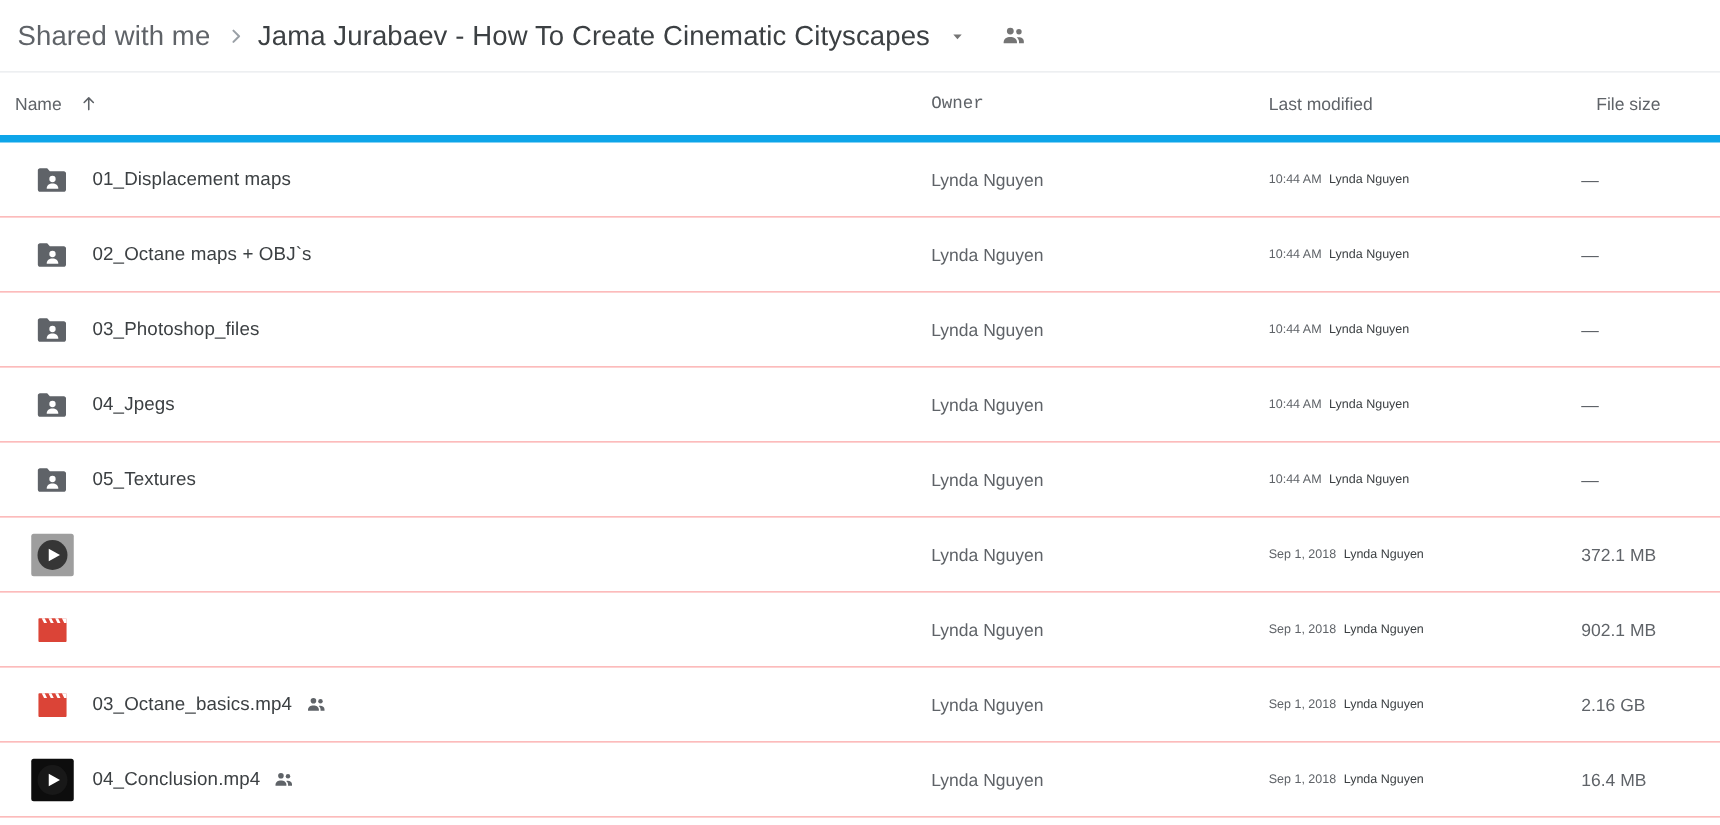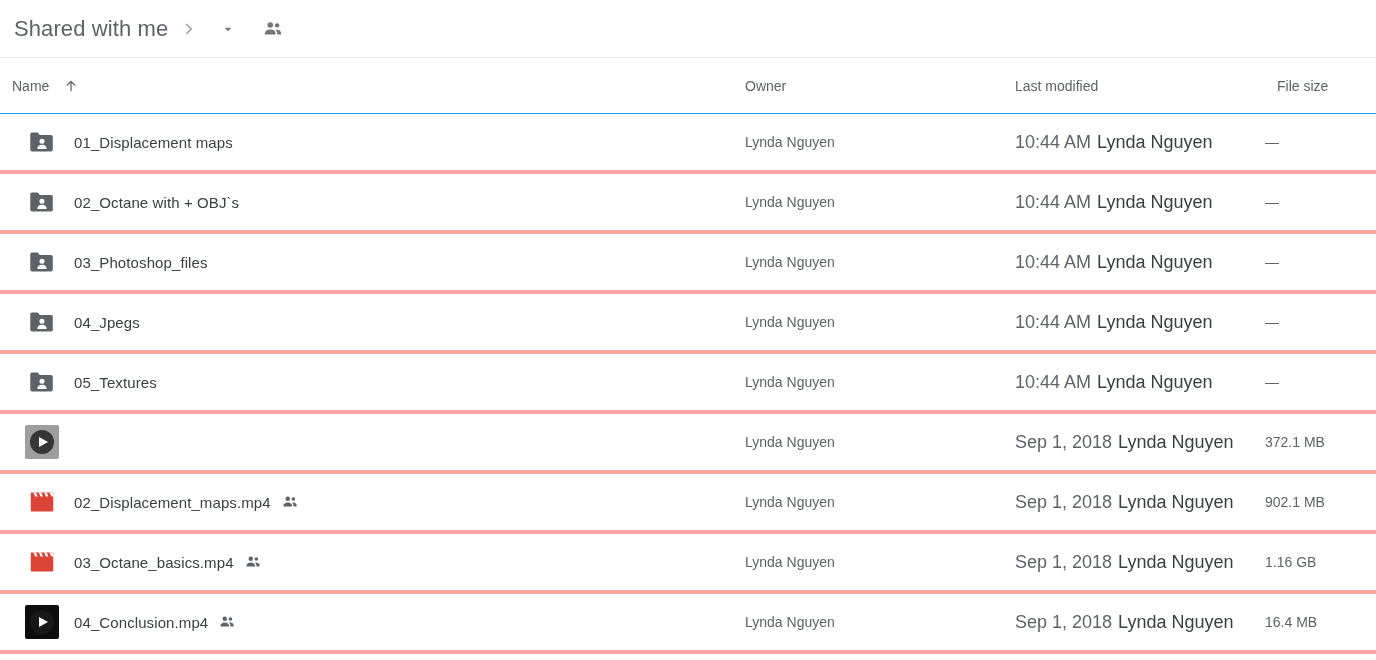--- a/index.html
+++ b/index.html
@@ -52,43 +52,43 @@
     margin-left: 26px;
     display: inline-flex;
     align-items: center;
   }
 
   
   .col-header {
     height: 56px;
     display: flex;
     align-items: center;
-    border-bottom: 1px solid #0ea5e9;
+    border-bottom: 6px solid #0ea5e9;
     font-size: 14px;
     color: #5f6368;
     position: relative;
   }
   .col-name {
     position: absolute;
     left: 12px;
     display: flex;
     align-items: center;
     cursor: pointer;
   }
   .col-name .sortarrow { margin-left: 14px; display: inline-flex; }
-  .col-owner  { position: absolute; left: 745px; cursor: pointer; }
+  .col-owner  { position: absolute; left: 745px; cursor: pointer; font-family: Liberation Mono, monospace; }
   .col-modif  { position: absolute; left: 1015px; cursor: pointer; }
   .col-size   { position: absolute; left: 1265px; cursor: pointer; margin-left: 12px; }
 
   
   .rows { width: 100%; }
   .row {
     height: 60px;
     position: relative;
-    border-bottom: 4px solid #fca5a5;
+    border-bottom: 1px solid #fca5a5;
     display: flex;
     align-items: center;
     cursor: default;
   }
 
   .cell-icon {
     position: absolute;
     left: 24px;
     width: 36px;
     height: 36px;
@@ -111,21 +111,21 @@
   .cell-owner {
     position: absolute;
     left: 745px;
     font-size: 14px;
     color: #5f6368;
     white-space: nowrap;
   }
   .cell-modified {
     position: absolute;
     left: 1015px;
-    font-size: 18px;
+    font-size: 10px;
     white-space: nowrap;
   }
   .cell-modified .mtime { color: #5f6368; }
   .cell-modified .mby   { color: #3c4043; margin-left: 6px; }
   .cell-size {
     position: absolute;
     left: 1265px;
     font-size: 14px;
     color: #5f6368;
     white-space: nowrap;
@@ -162,20 +162,21 @@
 
 <div class="breadcrumb-bar">
   <span class="crumb-root">Shared with me</span>
 
   <span class="crumb-sep">
     <svg width="18" height="18" viewBox="0 0 24 24" aria-hidden="true">
       <path d="M9 6l6 6-6 6" fill="none" stroke="#9aa0a6" stroke-width="2.2" stroke-linecap="round" stroke-linejoin="round"></path>
     </svg>
   </span>
 
+  <span class="crumb-current">Jama Jurabaev - How To Create Cinematic Cityscapes</span>
 
   <span class="crumb-caret">
     <svg width="16" height="16" viewBox="0 0 24 24" aria-hidden="true">
       <path d="M7 10l5 5.5L17 10z" fill="#757575"></path>
     </svg>
   </span>
 
   <span class="crumb-people">
     <svg width="22" height="22" viewBox="0 0 24 24" aria-hidden="true">
       <circle cx="9" cy="7.5" r="3" fill="#757575"></circle>
@@ -218,21 +219,21 @@
     </div>
     <div class="row">
       <div class="cell-icon">
         <svg width="32" height="32" viewBox="0 0 24 24">
           <path d="M3.2 6.2c0-.7.6-1.3 1.3-1.3h4.3l1.6 1.9h8.4c.7 0 1.3.6 1.3 1.3v9.7c0 .7-.6 1.3-1.3 1.3H4.5c-.7 0-1.3-.6-1.3-1.3z" fill="#5f6368"></path>
           <circle cx="12" cy="11.4" r="1.9" fill="#ffffff"></circle>
           <path d="M8.5 17.2c0-2 1.6-3.1 3.5-3.1s3.5 1.1 3.5 3.1z" fill="#ffffff"></path>
         </svg>
       </div>
       <div class="cell-name">
-        <span>02_Octane with + OBJ`s</span>
+        <span>02_Octane maps + OBJ`s</span>
       </div>
       <div class="cell-owner">Lynda Nguyen</div>
       <div class="cell-modified"><span class="mtime">10:44 AM</span><span class="mby">Lynda Nguyen</span></div>
       <div class="cell-size">—</div>
     </div>
     <div class="row">
       <div class="cell-icon">
         <svg width="32" height="32" viewBox="0 0 24 24">
           <path d="M3.2 6.2c0-.7.6-1.3 1.3-1.3h4.3l1.6 1.9h8.4c.7 0 1.3.6 1.3 1.3v9.7c0 .7-.6 1.3-1.3 1.3H4.5c-.7 0-1.3-.6-1.3-1.3z" fill="#5f6368"></path>
           <circle cx="12" cy="11.4" r="1.9" fill="#ffffff"></circle>
@@ -290,31 +291,20 @@
     </div>
     <div class="row">
       <div class="cell-icon">
         <svg width="30" height="30" viewBox="0 0 24 24">
           <rect x="3" y="4.4" width="18" height="15.2" rx="0.6" fill="#db4437"></rect>
           <path d="M5.1 4.4l1.5 3.1h1.9L7 4.4z" fill="#ffffff"></path>
           <path d="M9.4 4.4l1.5 3.1h1.9l-1.5-3.1z" fill="#ffffff"></path>
           <path d="M13.7 4.4l1.5 3.1h1.9l-1.5-3.1z" fill="#ffffff"></path>
           <path d="M18 4.4l1.5 3.1H21V4.4z" fill="#ffffff"></path>
         </svg>
-      </div>
-      <div class="cell-name">
-        <span>02_Displacement_maps.mp4</span>
-        <span class="shared-badge">
-          <svg width="18" height="18" viewBox="0 0 24 24" aria-hidden="true">
-            <circle cx="9" cy="7.5" r="3" fill="#5f6368"></circle>
-            <circle cx="16.5" cy="8" r="2.4" fill="#5f6368"></circle>
-            <path d="M3.2 17.2c0-3 2.7-4.6 5.8-4.6s5.8 1.6 5.8 4.6v.8H3.2z" fill="#5f6368"></path>
-            <path d="M16.2 12.8c2.6 0 4.6 1.3 4.6 3.6v1.6h-4.2v-1.2c0-1.6-.8-2.9-2-3.8.5-.1 1-.2 1.6-.2z" fill="#5f6368"></path>
-          </svg>
-        </span>
       </div>
       <div class="cell-owner">Lynda Nguyen</div>
       <div class="cell-modified"><span class="mtime">Sep 1, 2018</span><span class="mby">Lynda Nguyen</span></div>
       <div class="cell-size">902.1 MB</div>
     </div>
     <div class="row">
       <div class="cell-icon">
         <svg width="30" height="30" viewBox="0 0 24 24">
           <rect x="3" y="4.4" width="18" height="15.2" rx="0.6" fill="#db4437"></rect>
           <path d="M5.1 4.4l1.5 3.1h1.9L7 4.4z" fill="#ffffff"></path>
@@ -329,21 +319,21 @@
           <svg width="18" height="18" viewBox="0 0 24 24" aria-hidden="true">
             <circle cx="9" cy="7.5" r="3" fill="#5f6368"></circle>
             <circle cx="16.5" cy="8" r="2.4" fill="#5f6368"></circle>
             <path d="M3.2 17.2c0-3 2.7-4.6 5.8-4.6s5.8 1.6 5.8 4.6v.8H3.2z" fill="#5f6368"></path>
             <path d="M16.2 12.8c2.6 0 4.6 1.3 4.6 3.6v1.6h-4.2v-1.2c0-1.6-.8-2.9-2-3.8.5-.1 1-.2 1.6-.2z" fill="#5f6368"></path>
           </svg>
         </span>
       </div>
       <div class="cell-owner">Lynda Nguyen</div>
       <div class="cell-modified"><span class="mtime">Sep 1, 2018</span><span class="mby">Lynda Nguyen</span></div>
-      <div class="cell-size">1.16 GB</div>
+      <div class="cell-size">2.16 GB</div>
     </div>
     <div class="row">
       <div class="cell-icon">
         <span class="thumb-sq thumb-black">
           <span class="play-circle dark">
             <span class="play-tri"></span>
           </span>
         </span>
       </div>
       <div class="cell-name">

